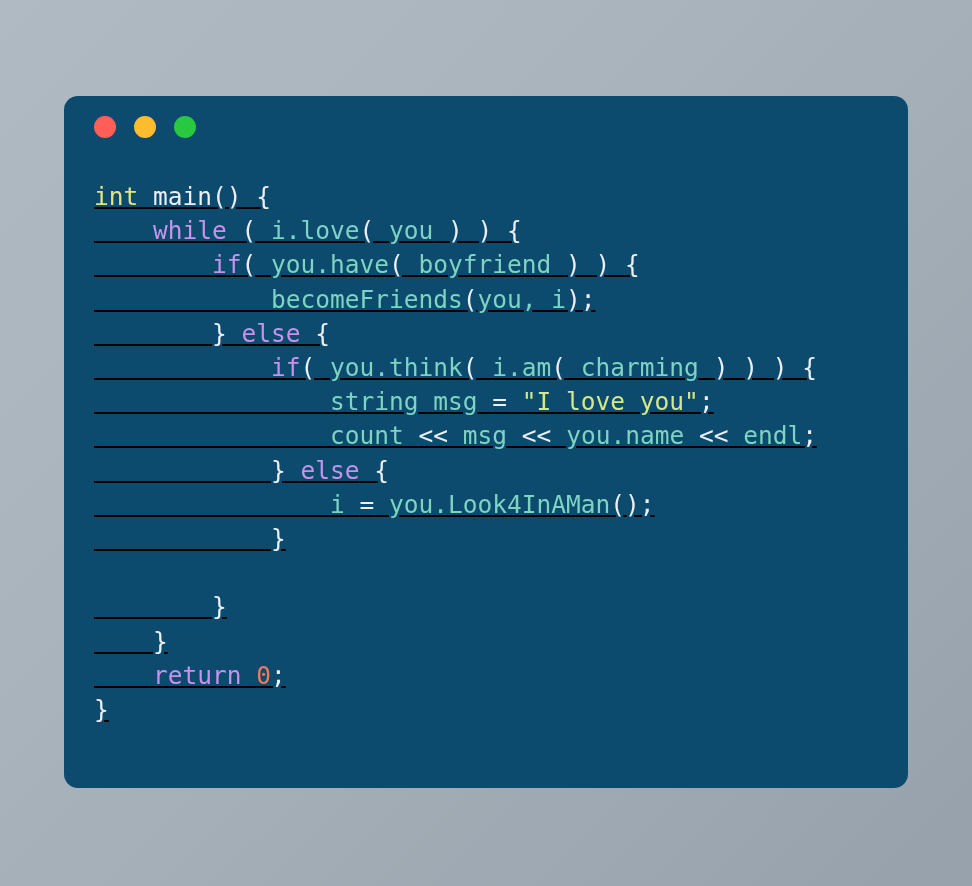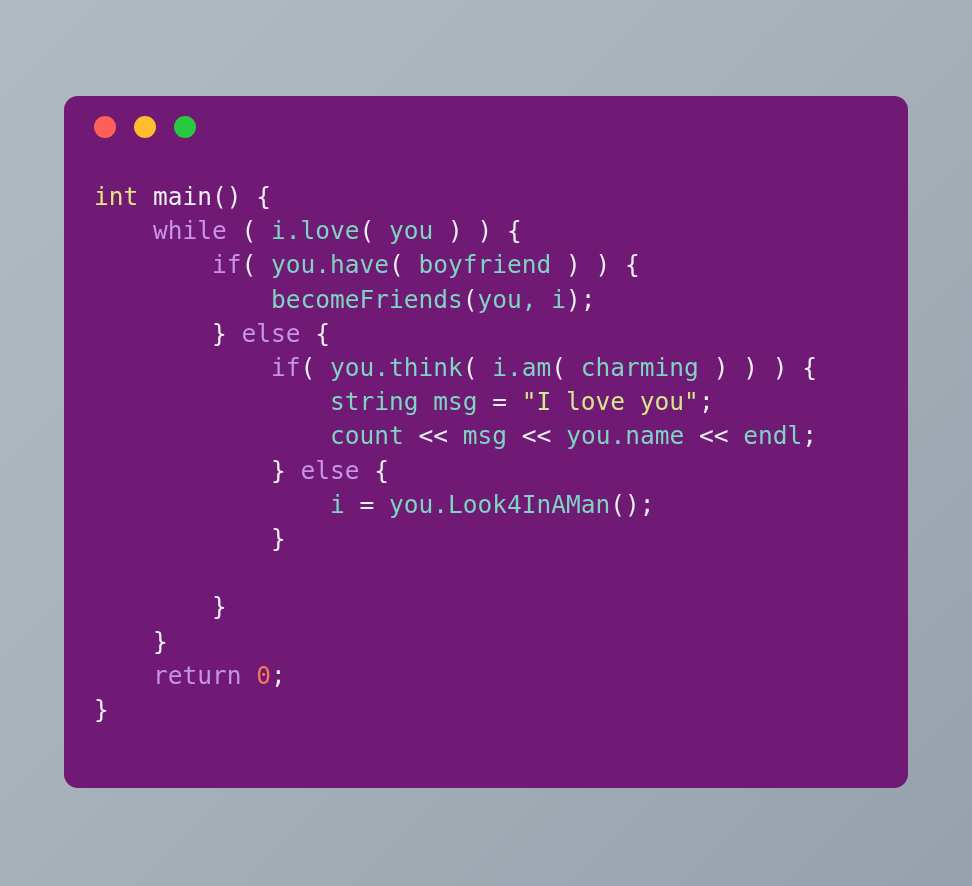--- a/index.html
+++ b/index.html
@@ -17,23 +17,24 @@
     align-items: flex-start;
     justify-content: flex-start;
   }
 
   #code-window {
     position: absolute;
     left: 64px;
     top: 96px;
     width: 844px;
     height: 692px;
-    background: #701a75;
+    background: #0c4a6e;
     border-radius: 14px;
     overflow: hidden;
+    text-decoration: underline;
   }
 
   #titlebar {
     height: 62px;
     display: flex;
     align-items: center;
     padding-left: 30px;
     gap: 18px;
   }
 

